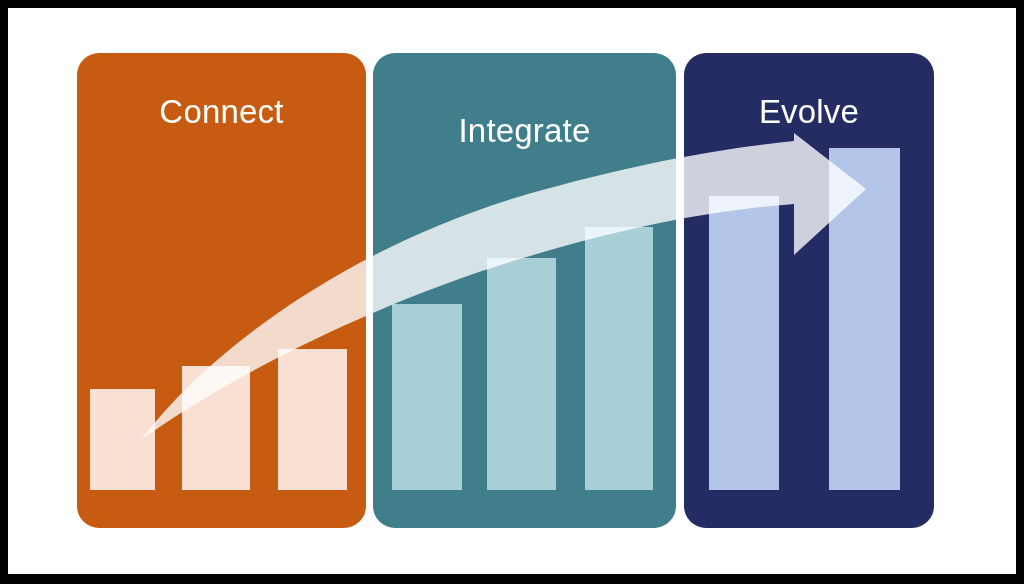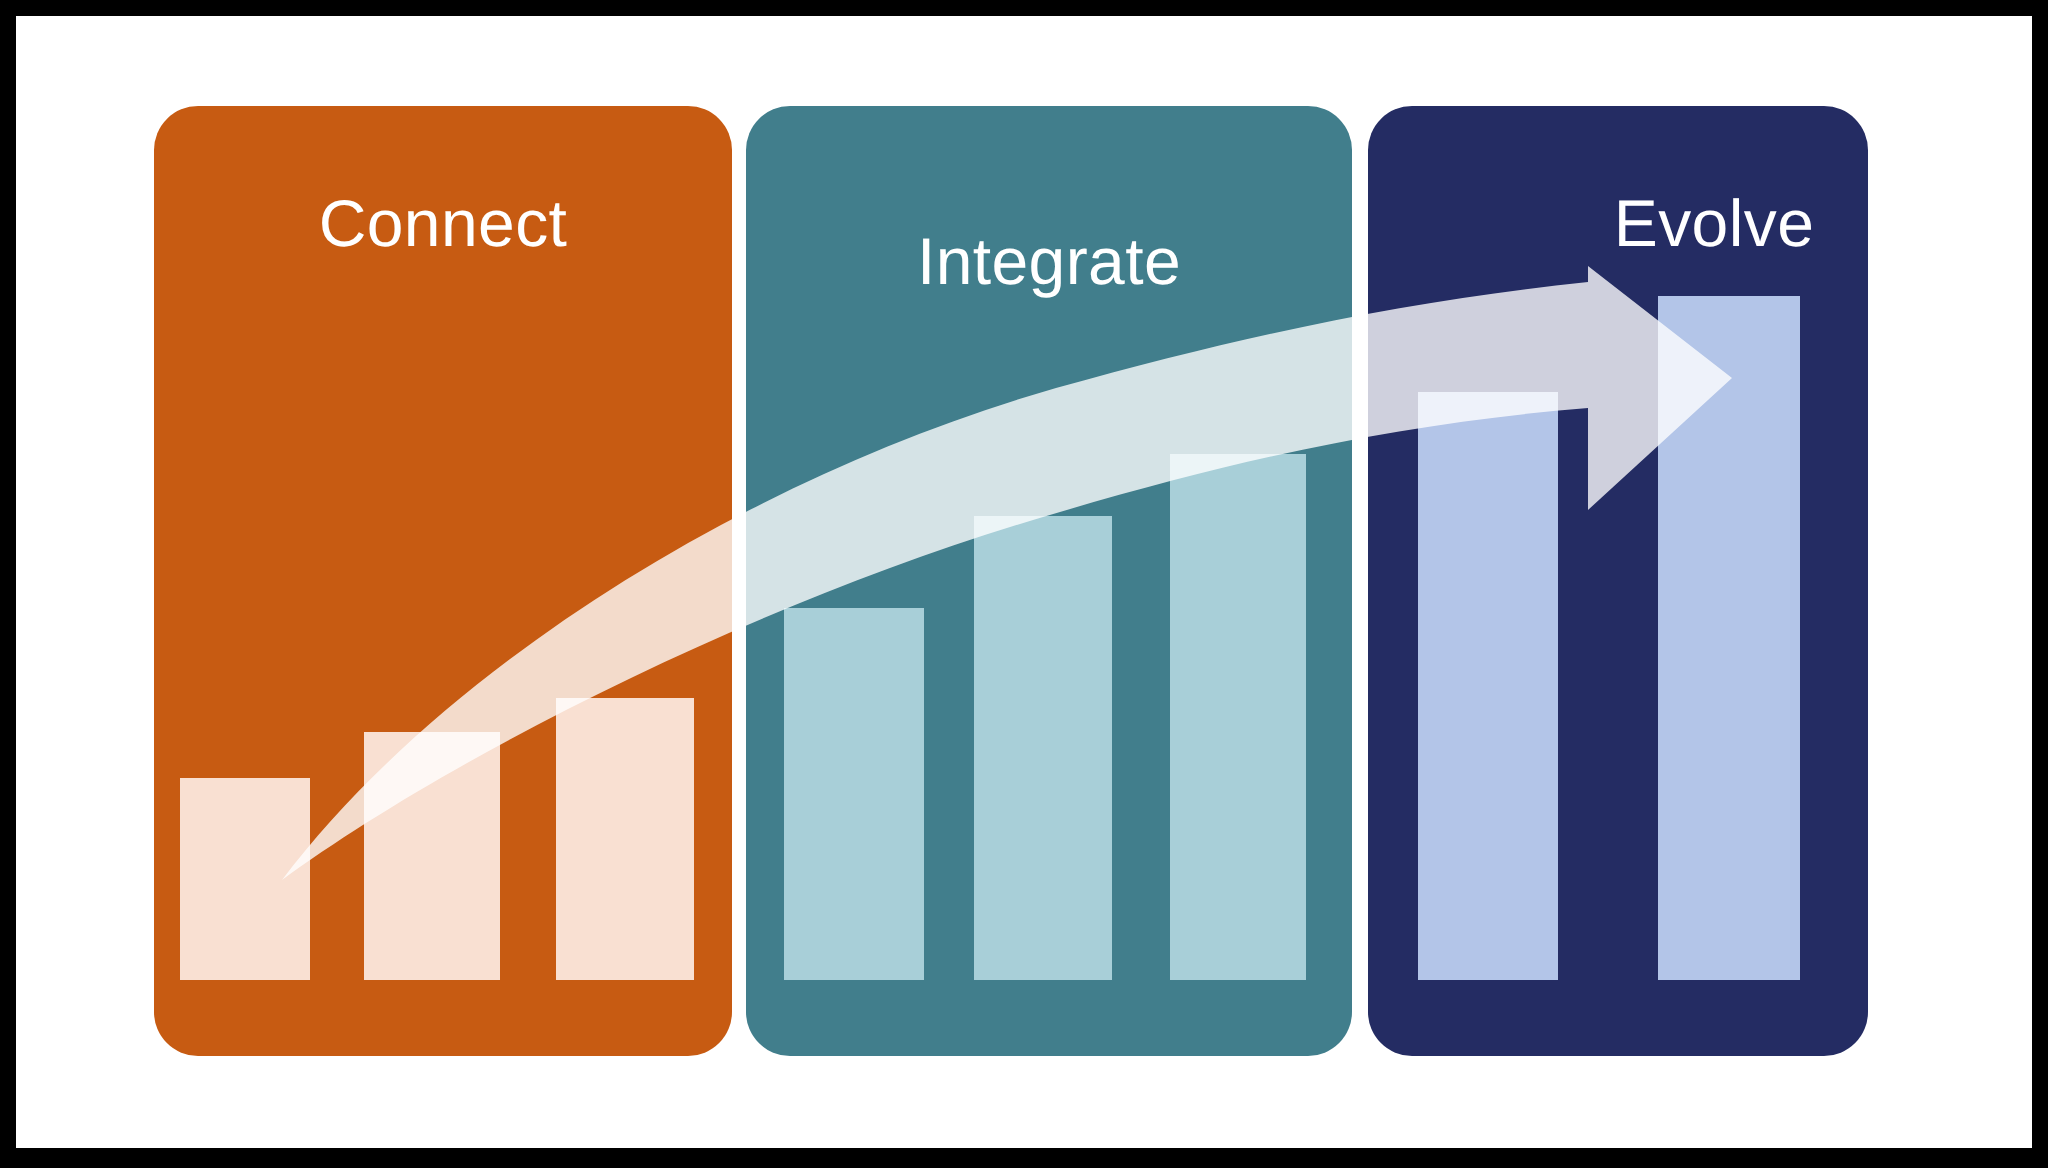--- a/index.html
+++ b/index.html
@@ -72,20 +72,20 @@
       <div class="bar" style="left: 19px; top: 251px; width: 70px; height: 186px; background: rgb(168, 207, 216);"></div>
       <div class="bar" style="left: 114px; top: 205px; width: 69px; height: 232px; background: rgb(168, 207, 216);"></div>
       <div class="bar" style="left: 212px; top: 174px; width: 68px; height: 263px; background: rgb(168, 207, 216);"></div>
     </div>
     <div class="panel-title" id="title-integrate" style="left: 365px; width: 303px; top: 87px; margin-top: 19px;">Integrate</div>
 
     <div class="panel" id="panel-evolve" style="left: 676px; top: 45px; width: 250px; height: 475px; background: rgb(36, 44, 99);">
       <div class="bar" style="left: 25px; top: 143px; width: 70px; height: 294px; background: rgb(179, 197, 232);"></div>
       <div class="bar" style="left: 145px; top: 95px; width: 71px; height: 342px; background: rgb(179, 197, 232);"></div>
     </div>
-    <div class="panel-title" id="title-evolve" style="left: 676px; width: 250px; top: 87px; padding-left: 48px;">Evolve</div>
+    <div class="panel-title" id="title-evolve" style="left: 676px; width: 250px; top: 87px;">Evolve</div>
 
     <svg id="arrow-layer" viewBox="0 0 1008 566">
       <path id="arrow-path" d="M 133 432 C 210 330, 360 232, 520 186 C 620 158, 700 142, 786 133 L 786 125 L 858 181 L 786 247 L 786 196 C 700 203, 620 219, 522 248 C 370 292, 215 372, 133 432 Z" fill="#FFFFFF" fill-opacity="0.78" stroke="none"></path>
     </svg>
 
   </div>
 </div>
 
 </body></html>

